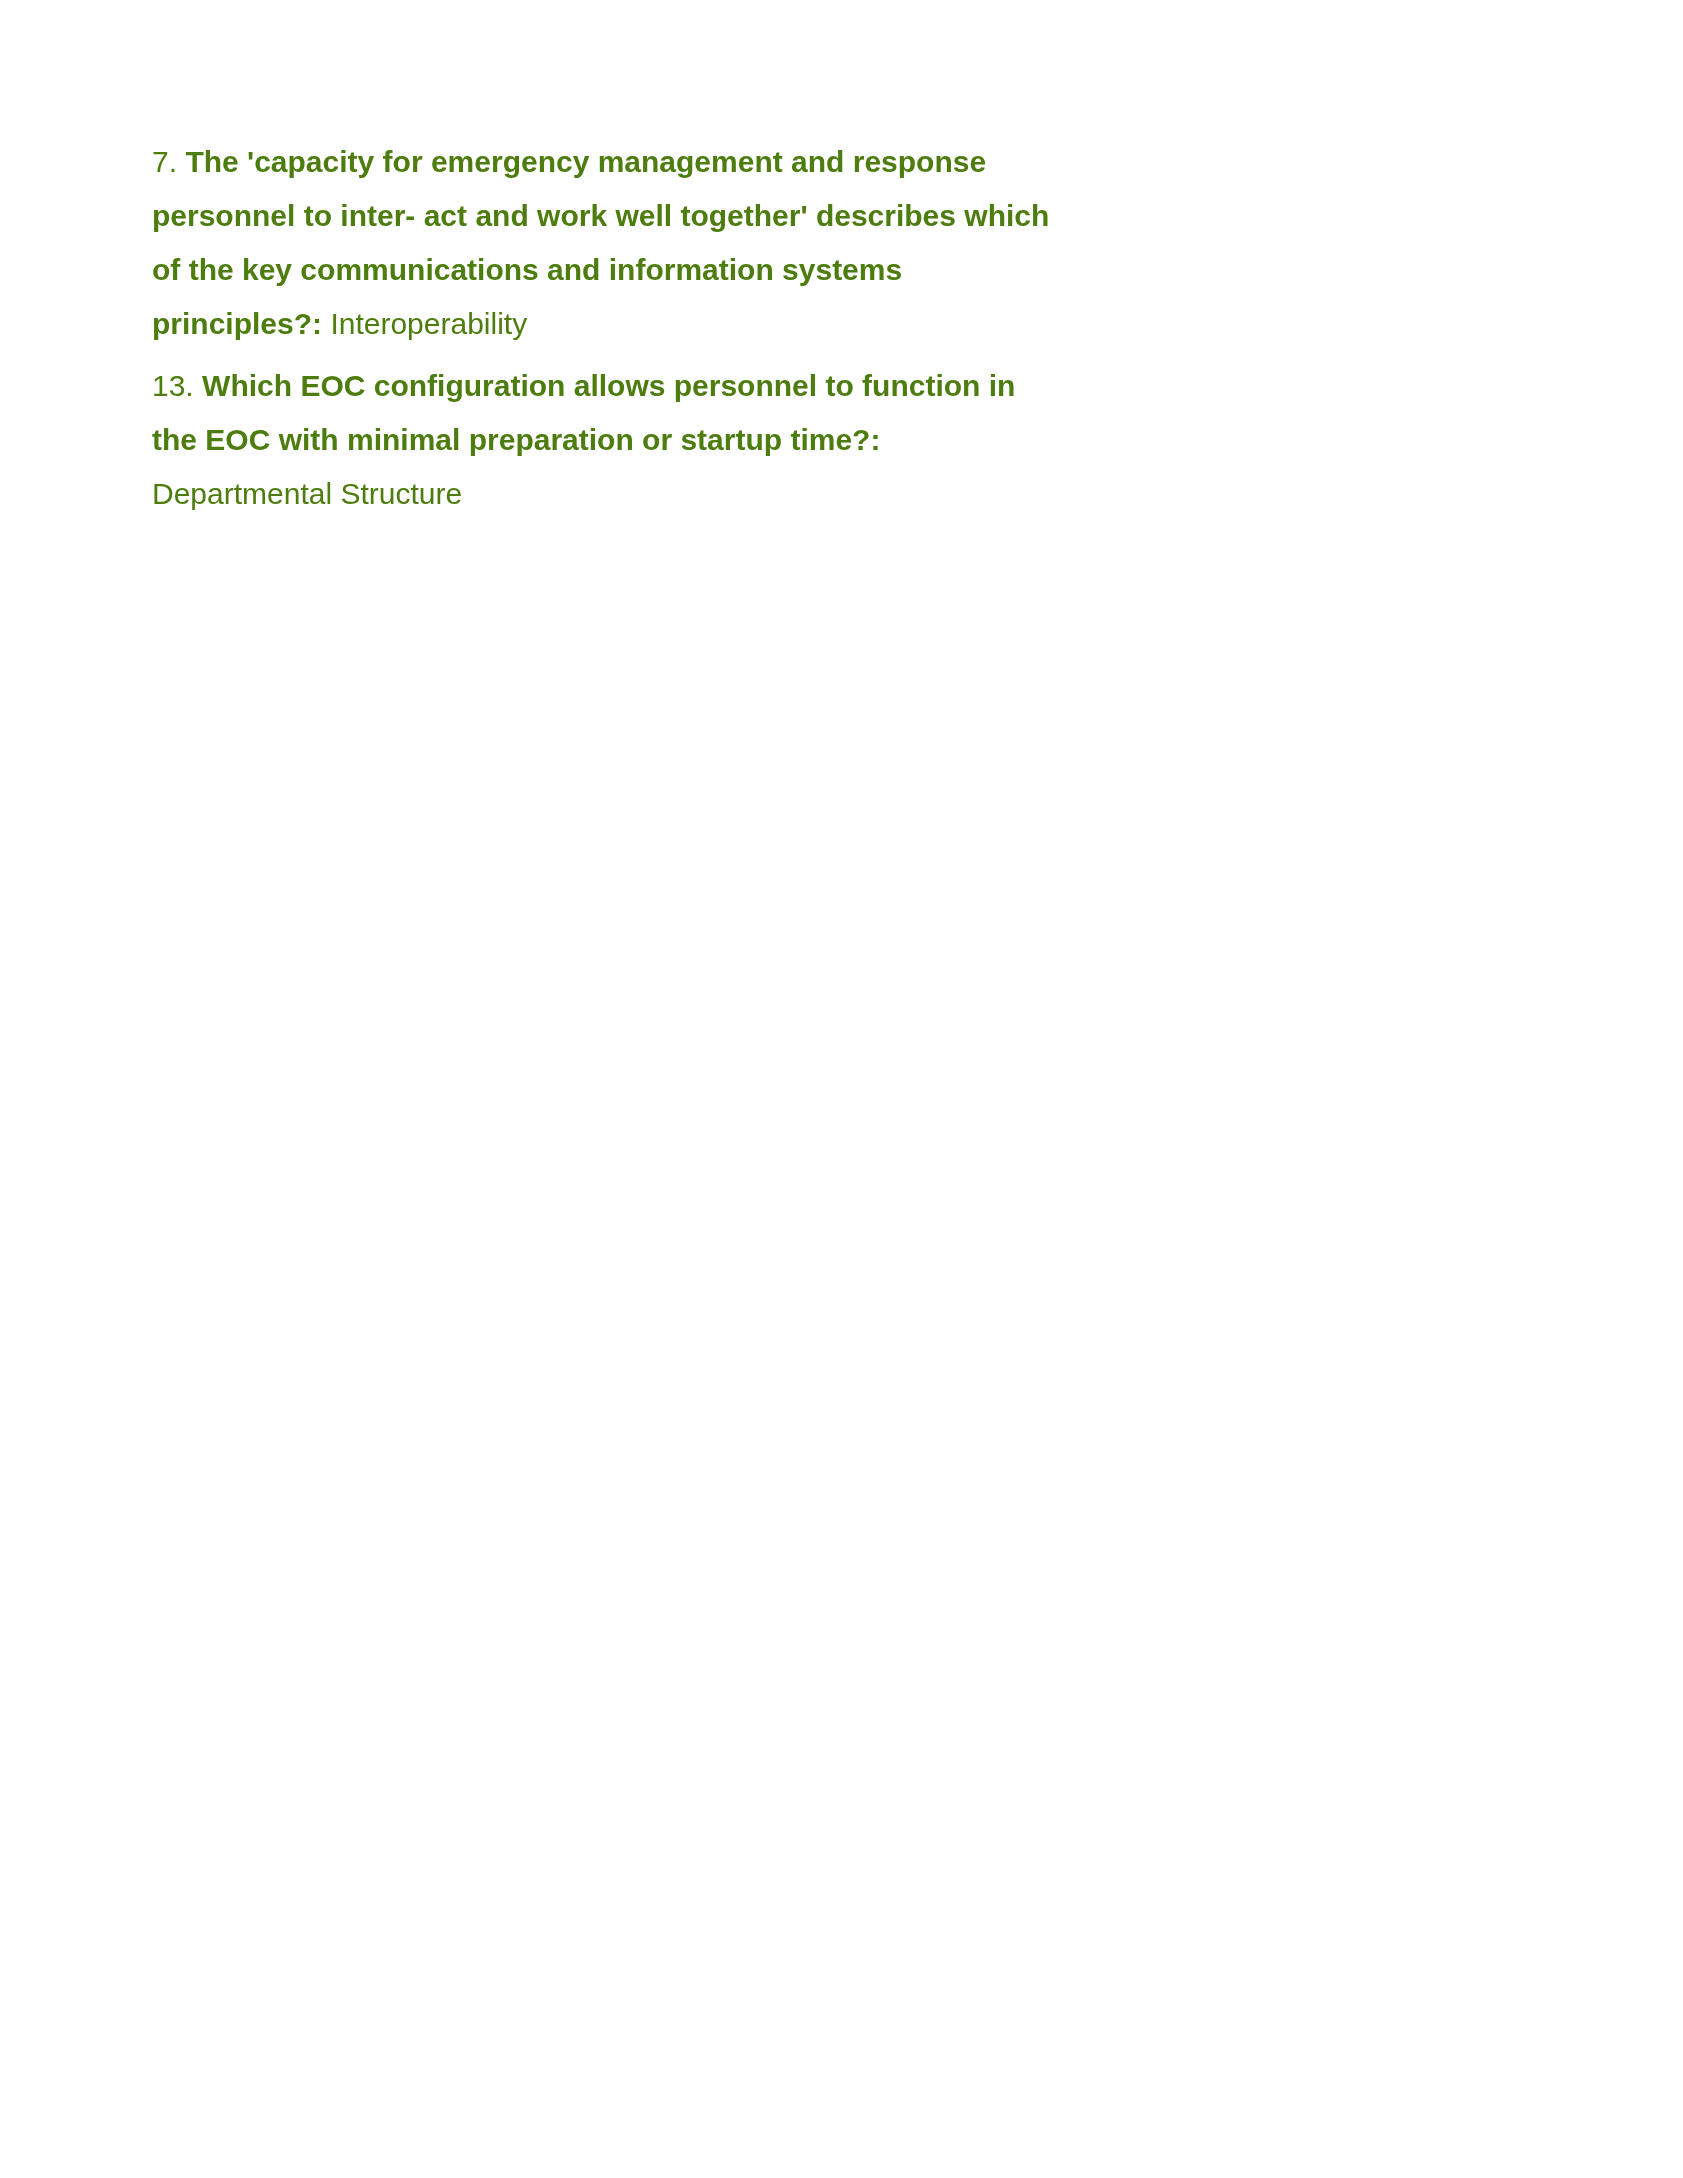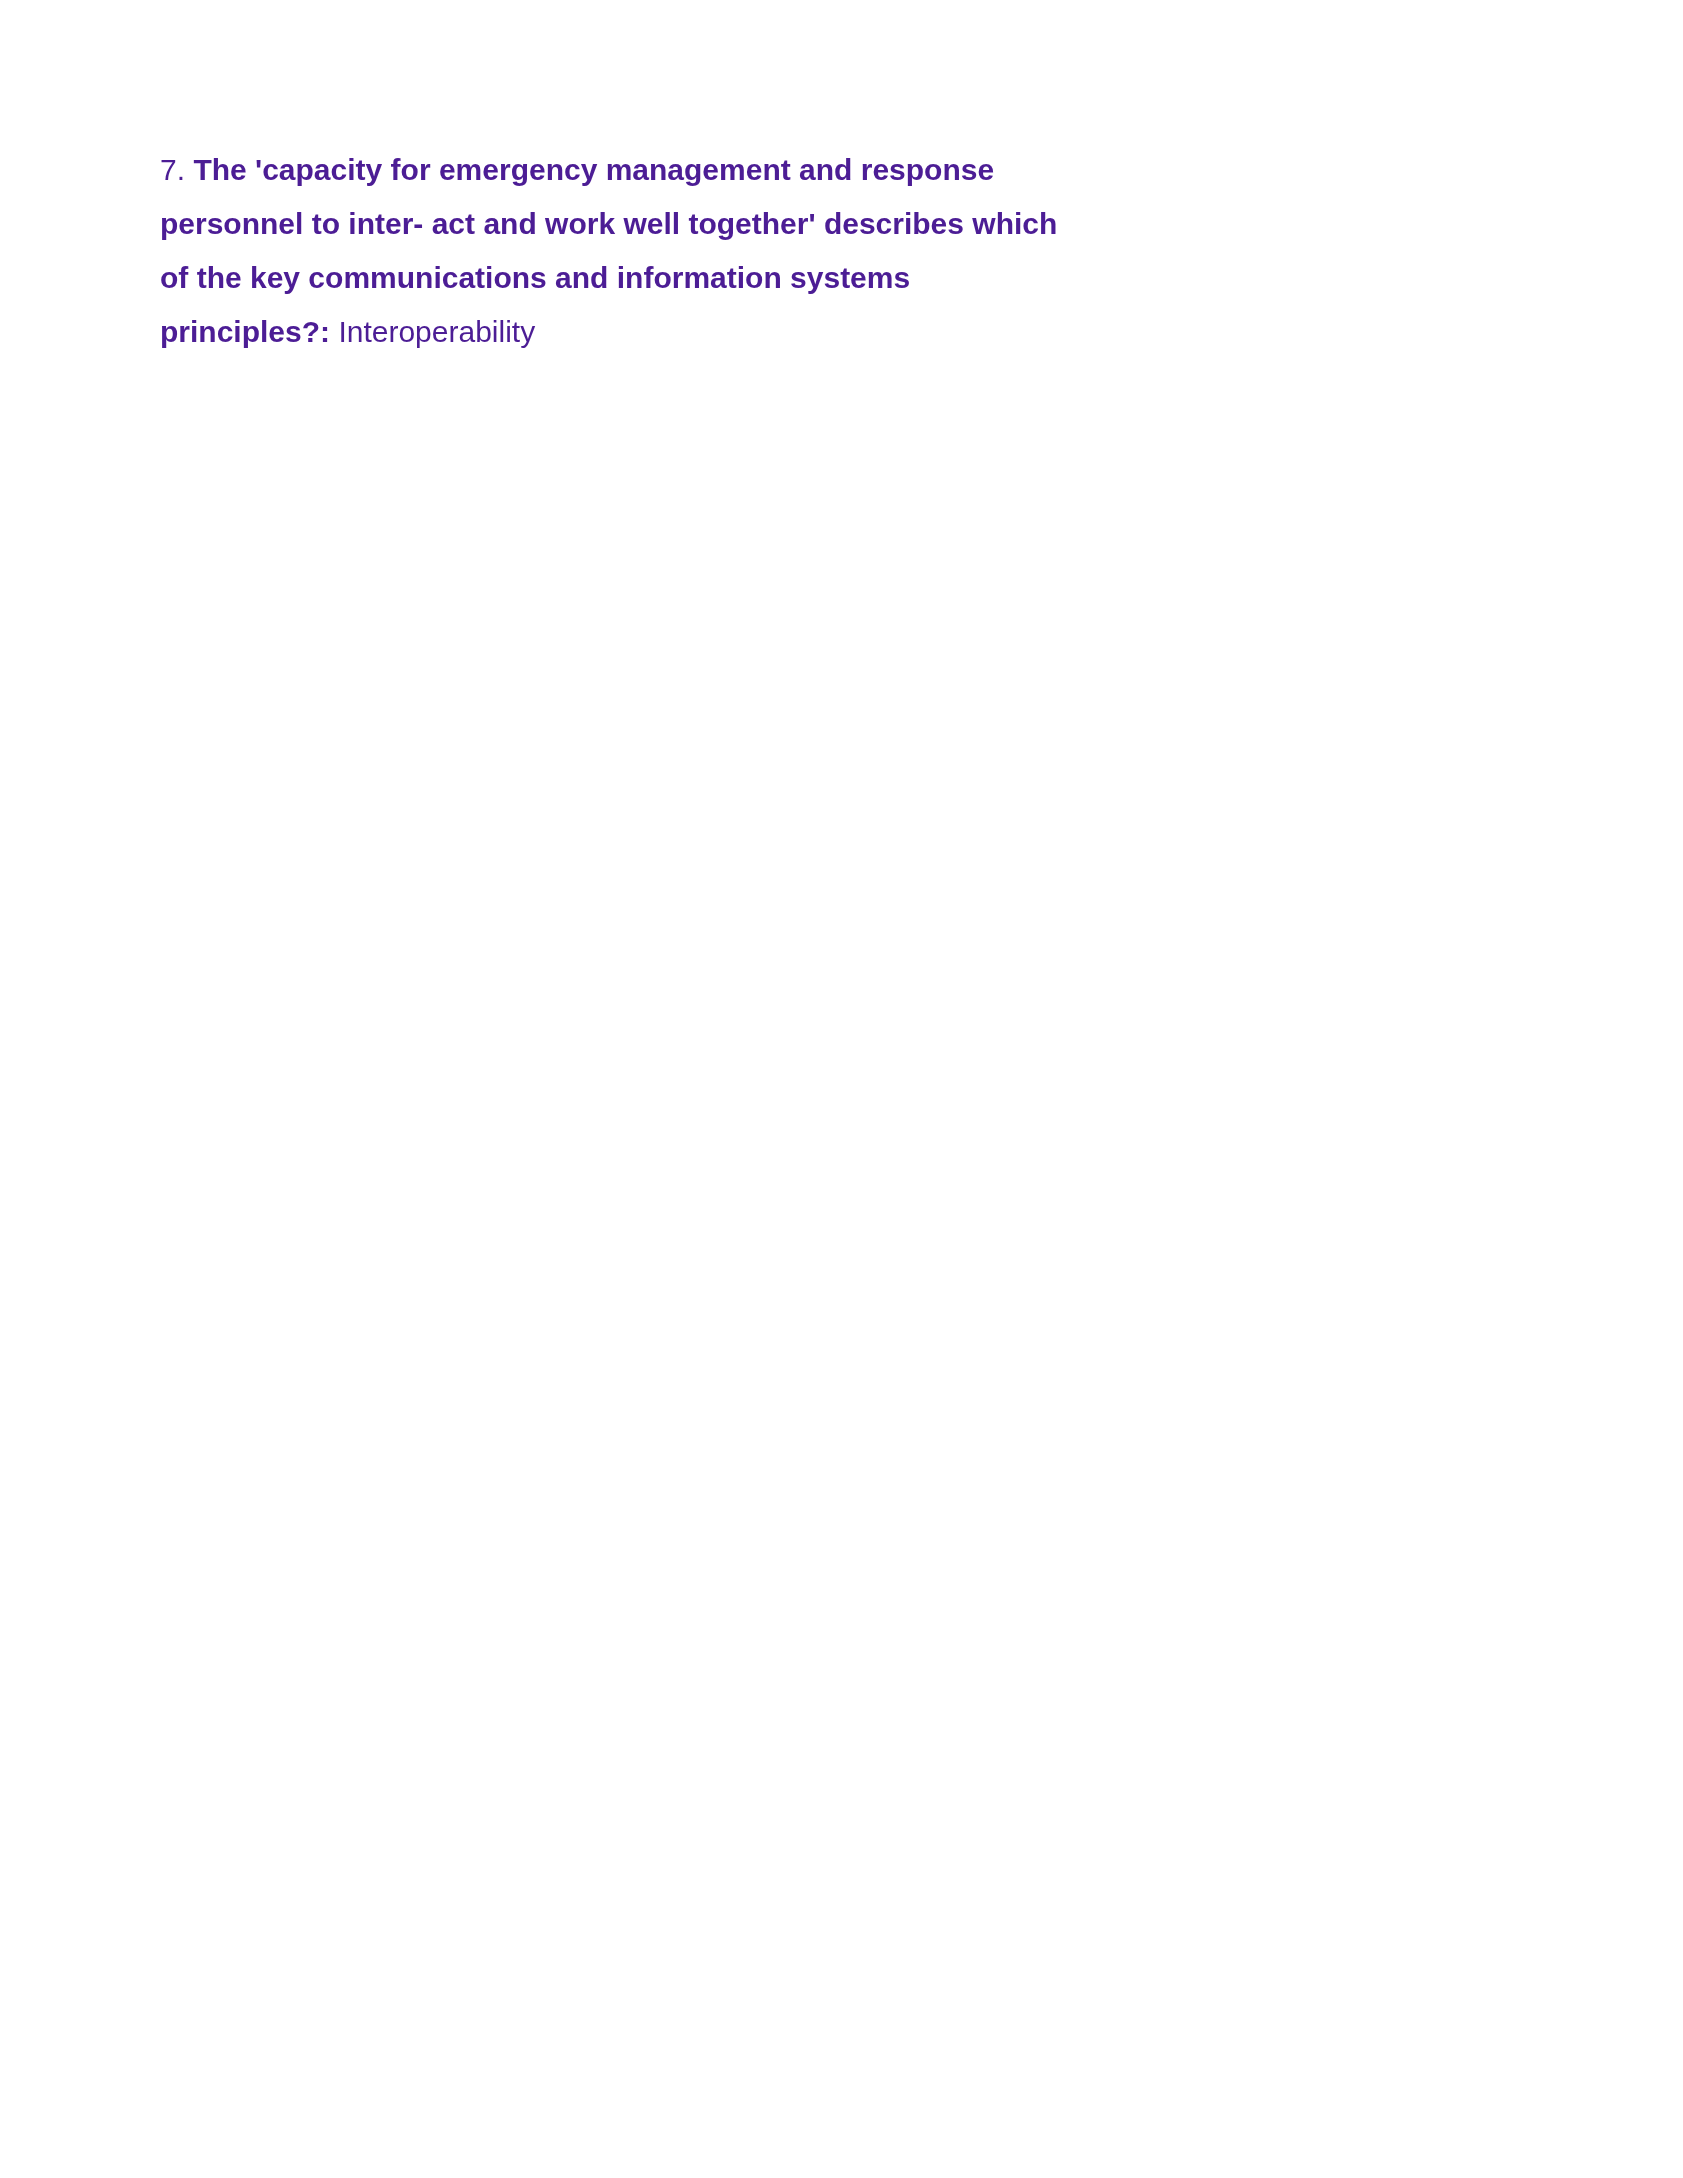--- a/index.html
+++ b/index.html
@@ -14,38 +14,39 @@
     font-family: "Liberation Sans", sans-serif;
     color: #000000;
   }
   .page {
     position: absolute;
     left: 144px;
     top: 127px;
     width: 931px;
   }
   p.qa {
-    margin: 16px;
+    margin: 8px;
     font-size: 30px;
     line-height: 54px;
     font-weight: 400;
-    color: #4c1d95;
+    color: #4d7c0f;
   }
   p.qa .num {
     font-weight: 400;
   }
   p.qa .q {
     font-weight: 700;
   }
   p.qa .dash {
     font-weight: 700;
   }
   p.qa .a {
     font-weight: 400;
   }
 </style>
 </head>
 <body>
 
 <div class="page">
   <p class="qa"><span class="num">7.</span> <strong class="q">The 'capacity for emergency management and response personnel to inter- act and work well together' describes which of the key communications and information systems principles?:</strong><span class="dash"></span> <span class="a">Interoperability</span></p>
+  <p class="qa"><span class="num">13.</span> <strong class="q">Which EOC configuration allows personnel to function in the EOC with minimal preparation or startup time?:</strong><span class="dash"></span> <span class="a">Departmental Structure</span></p>
 </div>
 
 
 </body></html>

